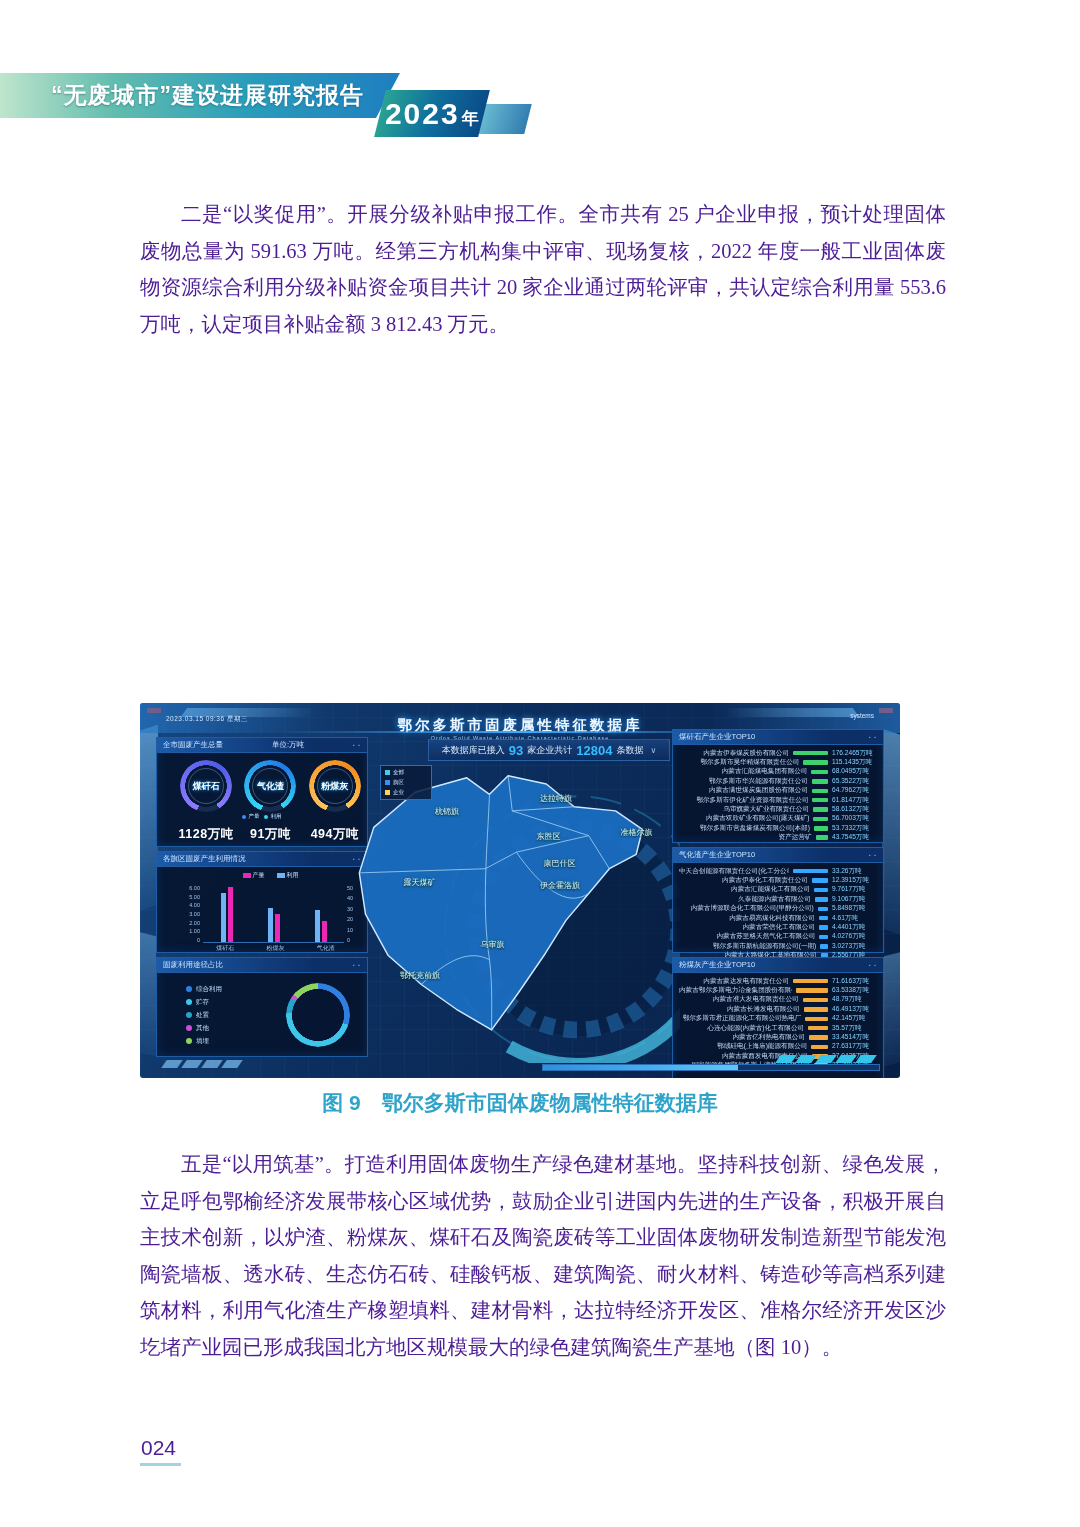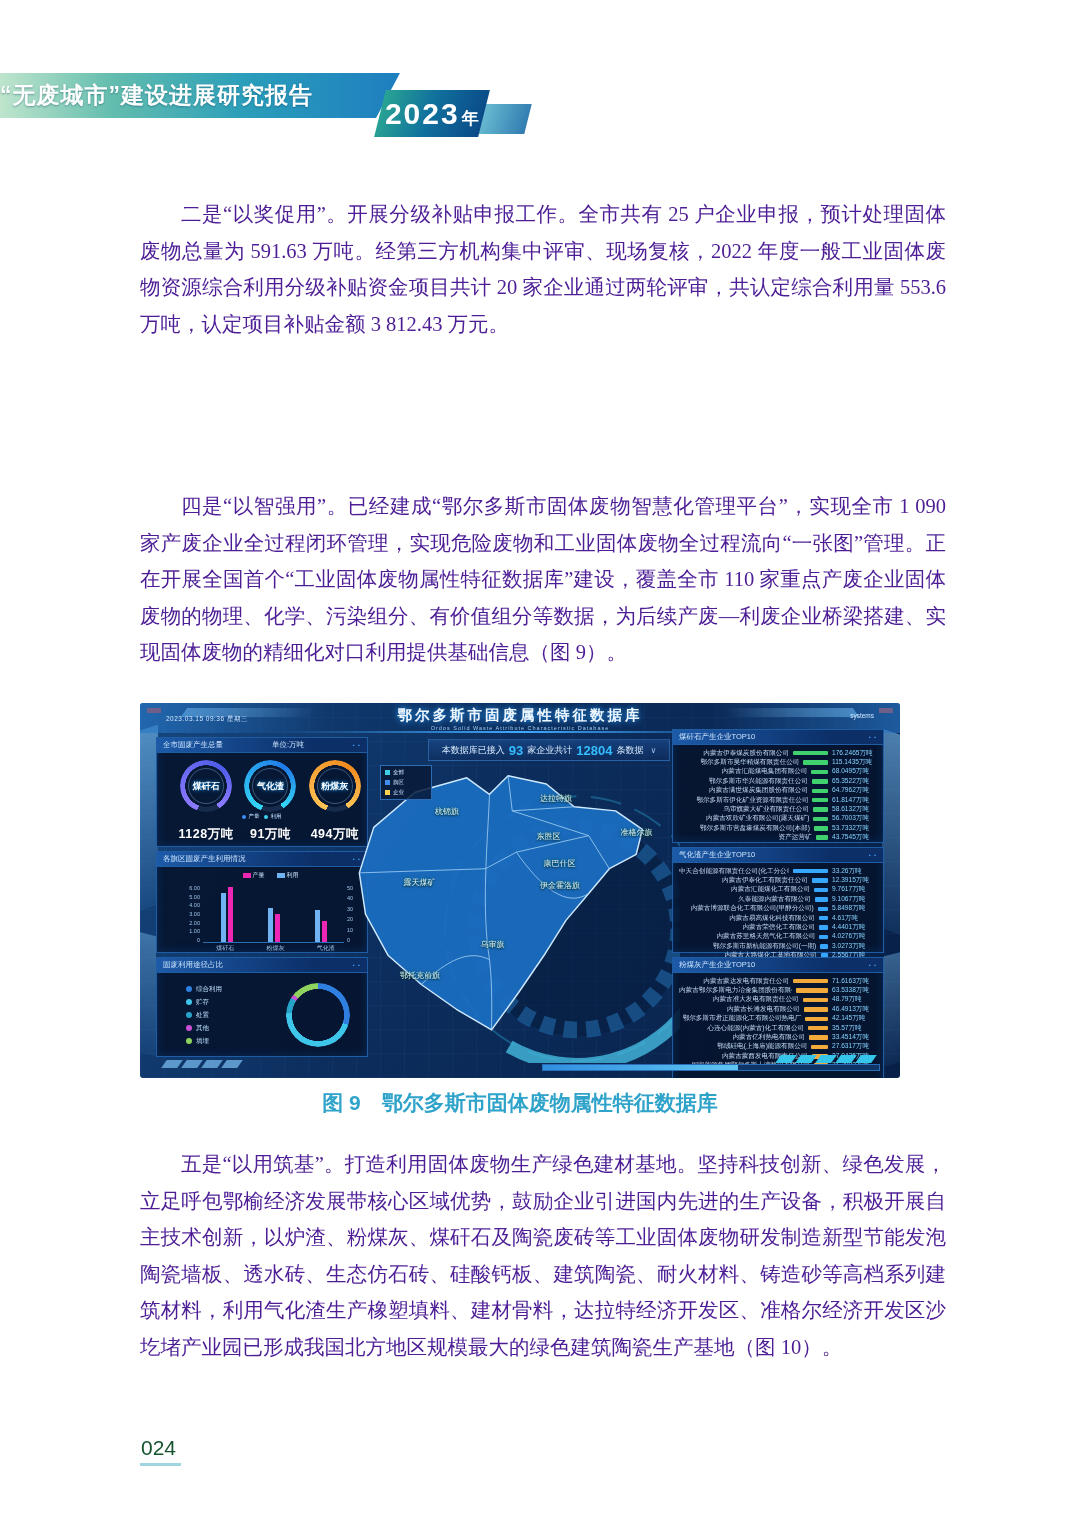--- a/index.html
+++ b/index.html
@@ -4,41 +4,41 @@
 <style>
   html,body{margin:0;padding:0;background:#ffffff;}
   .page{position:relative;width:1080px;height:1527px;background:#ffffff;overflow:hidden;font-family:"Liberation Serif","DejaVu Serif",serif;}
 
   
   .banner-tail{position:absolute;left:474px;top:104px;width:54px;height:30px;
     background:linear-gradient(95deg,#62bfd2,#1a6da8);transform:skewX(-14deg);opacity:.9;}
   .banner-bar{position:absolute;left:0;top:73px;width:400px;height:45px;
     background:linear-gradient(90deg,#bfe5cd 0%,#63bdae 28%,#2a9dba 62%,#1e7ec0 100%);
     clip-path:polygon(0 0,100% 0,94% 100%,0 100%);
-    display:flex;align-items:center;justify-content:flex-start;padding-right:36px;box-sizing:border-box;}
+    display:flex;align-items:center;justify-content:flex-end;padding-right:36px;box-sizing:border-box;}
   .banner-title{font-family:"Liberation Sans","DejaVu Sans",sans-serif;font-weight:bold;font-size:23px;
     color:#fff;letter-spacing:1px;text-shadow:0 1px 2px rgba(0,60,90,.4);white-space:nowrap;}
   .banner-badge{position:absolute;left:380px;top:90px;width:104px;height:47px;
     background:linear-gradient(95deg,#29a493,#10709d 48%,#0a4a87);transform:skewX(-14deg);
     display:flex;align-items:center;justify-content:center;}
   .banner-badge-inner{transform:skewX(14deg);color:#fff;font-family:"Liberation Sans","DejaVu Sans",sans-serif;
     font-weight:bold;display:flex;align-items:baseline;}
   .badge-year{font-size:30px;letter-spacing:2px;}
   .badge-suffix{font-size:17px;margin-left:2px;}
 
   
   .para{position:absolute;left:140px;width:806px;margin:0;font-size:20.5px;line-height:36.5px;
     color:#4c1d95;text-align:justify;text-indent:2em;}
   #p1{top:196px}#p2{top:342px}#p3{top:488px}#p4{top:1146px}
 
   
   .caption{position:absolute;left:140px;top:1089px;width:760px;text-align:center;
     font-family:"Liberation Sans","DejaVu Sans",sans-serif;font-weight:bold;font-size:21px;color:#2fa3c9;}
   .pagenum{position:absolute;left:140px;top:1436px;font-family:"Liberation Sans","DejaVu Sans",sans-serif;
-    font-size:21px;color:#14532d;border-bottom:3px solid #9fd4e0;padding:0 5px 3px 1px;}
+    font-size:21px;color:#4c1d95;border-bottom:3px solid #9fd4e0;padding:0 5px 3px 1px;}
 
   
   .db{position:absolute;left:140px;top:703px;width:760px;height:375px;border-radius:3px;overflow:hidden;
     background:linear-gradient(120deg,#16477f 0%,#0c2e5e 40%,#081f46 100%);
     font-family:"Liberation Sans","DejaVu Sans",sans-serif;}
   .db::before{content:"";position:absolute;inset:0;
     background-image:repeating-linear-gradient(0deg,rgba(90,150,220,.06) 0 1px,transparent 1px 24px),
                      repeating-linear-gradient(90deg,rgba(90,150,220,.06) 0 1px,transparent 1px 24px);}
   .edge{position:absolute;width:26px;background:linear-gradient(180deg,rgba(130,200,250,.55),rgba(60,130,200,.15));}
   #edgeL{left:-8px;top:26px;height:180px;transform:skewY(-18deg);}
@@ -49,21 +49,21 @@
   #stk1{left:44px;top:5px;width:130px;background:linear-gradient(90deg,rgba(150,215,255,.7),rgba(150,215,255,0));transform:skewX(-35deg);}
   #stk2{right:44px;top:5px;width:130px;background:linear-gradient(270deg,rgba(150,215,255,.7),rgba(150,215,255,0));transform:skewX(35deg);}
   .chip{position:absolute;width:14px;height:5px;background:#dd3a2a;top:5px;}
   #chipL{left:7px}#chipR{right:7px}
   .db-dt{position:absolute;left:26px;top:12px;font-size:6.5px;color:#cfe6ff;letter-spacing:.5px;}
   .db-sys{position:absolute;right:26px;top:9px;font-size:6.5px;color:#cfe6ff;}
   .db-head{position:absolute;left:0;top:0;width:100%;height:30px;text-align:center;
     background:linear-gradient(90deg,rgba(40,120,200,.65),rgba(10,40,90,.15) 25%,rgba(10,40,90,.15) 75%,rgba(40,120,200,.65));}
   .db-head::after{content:"";position:absolute;left:18%;right:18%;bottom:0;height:2px;
     background:linear-gradient(90deg,transparent,#3fa9ff,transparent);}
-  .db-title{margin-top:3px;font-size:14.5px;font-weight:bold;color:#eef7ff;letter-spacing:3px;text-shadow:0 0 7px #2aa0ff;}
+  .db-title{margin-top:13px;font-size:14.5px;font-weight:bold;color:#eef7ff;letter-spacing:3px;text-shadow:0 0 7px #2aa0ff;}
   .db-sub{font-size:5.5px;color:#9fd0f5;letter-spacing:1px;}
 
   .panel{position:absolute;width:212px;background:rgba(6,20,46,.9);border:1px solid #1e5ca3;
     box-shadow:inset 0 0 10px rgba(20,90,180,.3);box-sizing:border-box;}
   #pl1{left:16px;top:34px;height:110px}
   #pl2{left:16px;top:148px;height:102px}
   #pl3{left:16px;top:254px;height:100px}
   #pr1{left:532px;top:26px;height:114px}
   #pr2{left:532px;top:144px;height:106px}
   #pr3{left:532px;top:254px;height:128px}
@@ -154,21 +154,20 @@
     <span class="banner-title">“无废城市”建设进展研究报告</span>
   </div>
   <div class="banner-badge">
     <span class="banner-badge-inner">
       <span class="badge-year">2023</span>
       <span class="badge-suffix">年</span>
     </span>
   </div>
 
   <p class="para" id="p1">二是“以奖促用”。开展分级补贴申报工作。全市共有 25 户企业申报，预计处理固体废物总量为 591.63 万吨。经第三方机构集中评审、现场复核，2022 年度一般工业固体废物资源综合利用分级补贴资金项目共计 20 家企业通过两轮评审，共认定综合利用量 553.6 万吨，认定项目补贴金额 3 812.43 万元。</p>
-  <p class="para" id="p3">四是“以智强用”。已经建成“鄂尔多斯市固体废物智慧化管理平台”，实现全市 1 090 家产废企业全过程闭环管理，实现危险废物和工业固体废物全过程流向“一张图”管理。正在开展全国首个“工业固体废物属性特征数据库”建设，覆盖全市 110 家重点产废企业固体废物的物理、化学、污染组分、有价值组分等数据，为后续产废—利废企业桥梁搭建、实现固体废物的精细化对口利用提供基础信息（图 9）。</p>
 
   <div class="db">
     <div class="edge" id="edgeL"></div>
     <div class="edge" id="edgeL2"></div>
     <div class="edge" id="edgeR"></div>
     <div class="edge" id="edgeR2"></div>
     <div class="streak" id="stk1"></div>
     <div class="streak" id="stk2"></div>
     <div class="chip" id="chipL"></div>
     <div class="chip" id="chipR"></div>

